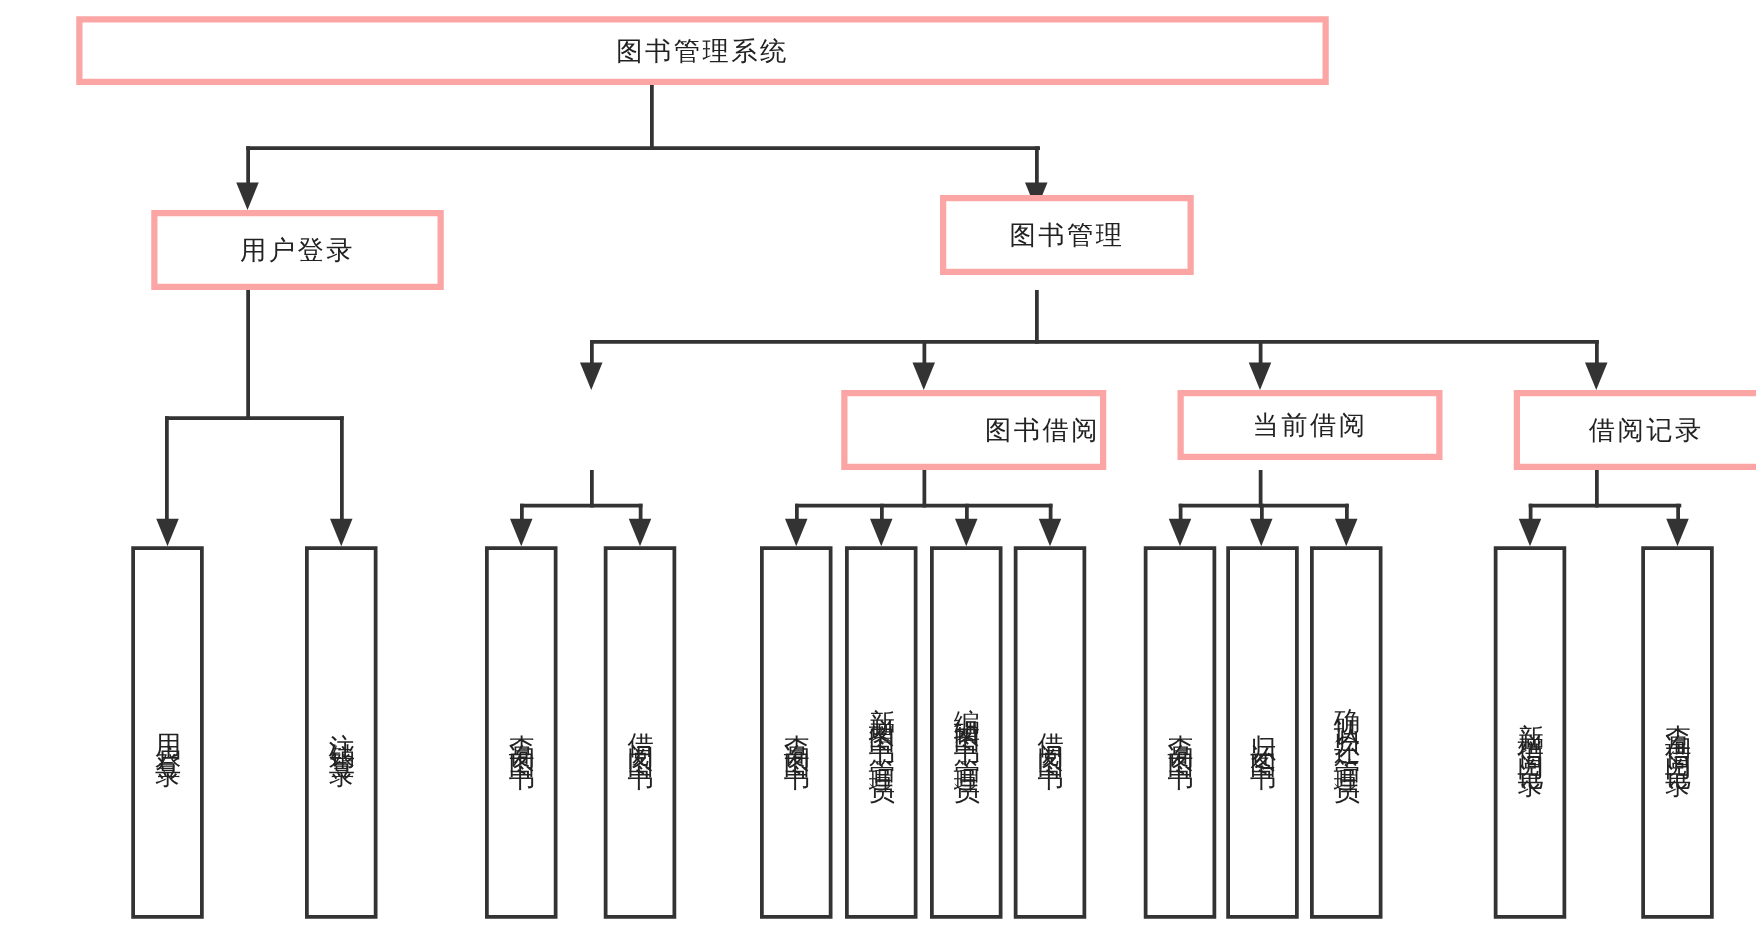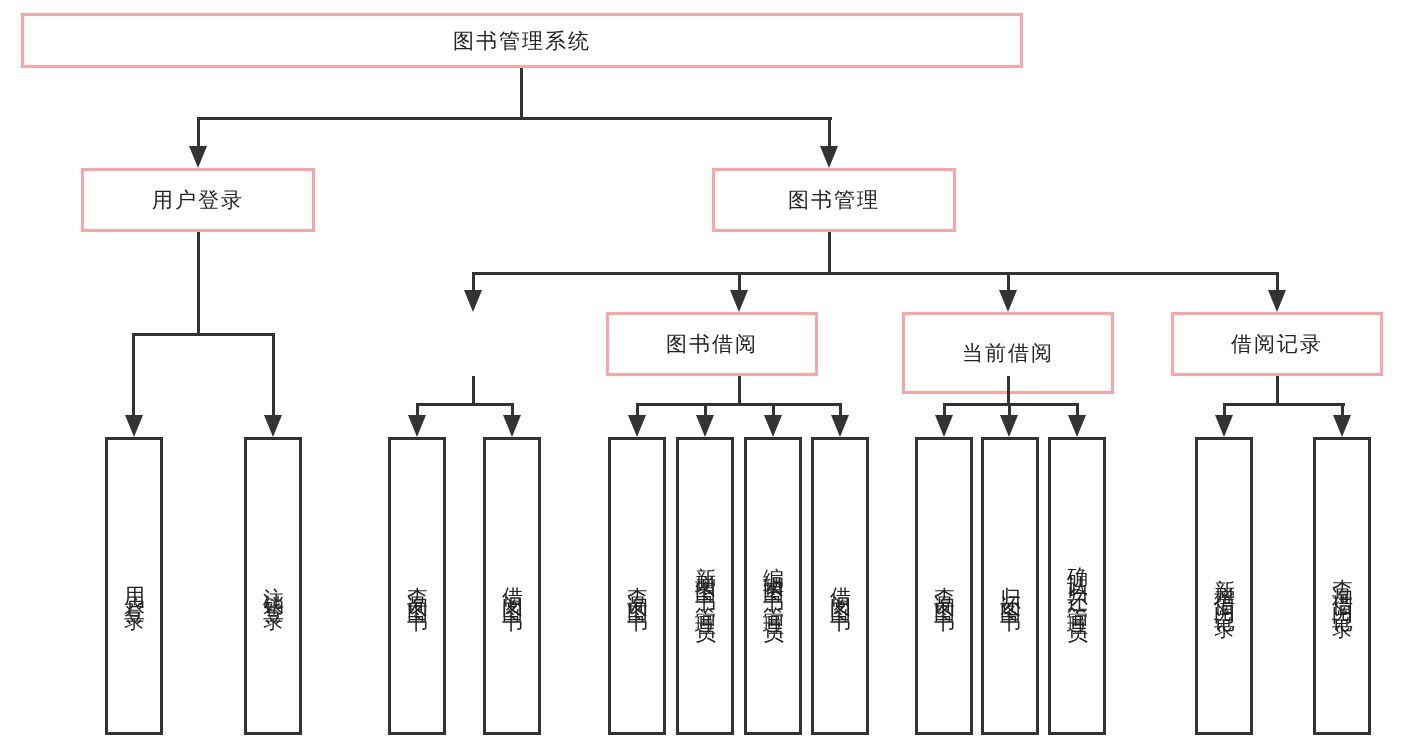--- a/index.html
+++ b/index.html
@@ -7,25 +7,26 @@
     position: relative;
     width: 1405px;
     height: 747px;
     background: #ffffff;
     font-family: "DejaVu Sans", "Liberation Sans", sans-serif;
     overflow: hidden;
   }
   .box {
     position: absolute;
     box-sizing: border-box;
-    border: 3px solid #fca5a5;
+    border: 5px solid #fca5a5;
     background: #ffffff;
     display: flex;
     align-items: center;
     justify-content: center;
+    margin-left: 40px;
   }
   .box .lbl {
     color: #222222;
     font-size: 21px;
     letter-spacing: 2px;
     white-space: nowrap;
   }
   .vbox {
     position: absolute;
     box-sizing: border-box;
@@ -78,21 +79,21 @@
   <div class="vline" style="left:520px; top:68px; height:50px;"></div>
   <div class="hline" style="left:197px; top:117px; width:635px;"></div>
   <div class="vline" style="left:197px; top:117px; height:31px;"></div>
   <div class="arrow" style="left:189px; top:146px;"></div>
   <div class="vline" style="left:828px; top:117px; height:31px;"></div>
   <div class="arrow" style="left:820px; top:146px;"></div>
 
   <div class="box" style="left:81px; top:168px; width:234px; height:64px;">
     <span class="lbl">用户登录</span>
   </div>
-  <div class="box" style="left:712px; top:168px; width:244px; height:64px;">
+  <div class="box" style="left:712px; top:156px; width:203px; height:64px;">
     <span class="lbl">图书管理</span>
   </div>
 
   <div class="vline" style="left:197px; top:232px; height:103px;"></div>
   <div class="hline" style="left:132px; top:333px; width:143px;"></div>
   <div class="vline" style="left:132px; top:333px; height:84px;"></div>
   <div class="arrow" style="left:125px; top:415px;"></div>
   <div class="vline" style="left:272px; top:333px; height:84px;"></div>
   <div class="arrow" style="left:264px; top:415px;"></div>
 
@@ -100,24 +101,24 @@
   <div class="hline" style="left:472px; top:272px; width:807px;"></div>
   <div class="vline" style="left:472px; top:272px; height:20px;"></div>
   <div class="arrow" style="left:464px; top:290px;"></div>
   <div class="vline" style="left:738px; top:272px; height:20px;"></div>
   <div class="arrow" style="left:730px; top:290px;"></div>
   <div class="vline" style="left:1007px; top:272px; height:20px;"></div>
   <div class="arrow" style="left:999px; top:290px;"></div>
   <div class="vline" style="left:1276px; top:272px; height:20px;"></div>
   <div class="arrow" style="left:1268px; top:290px;"></div>
 
-  <div class="box" style="left:606px; top:312px; width:212px; height:64px;">
+  <div class="box" style="left:633px; top:312px; width:212px; height:64px;justify-content:flex-end;">
     <span class="lbl">图书借阅</span>
   </div>
-  <div class="box" style="left:902px; top:312px; width:212px; height:82px;">
+  <div class="box" style="left:902px; top:312px; width:212px; height:56px;">
     <span class="lbl">当前借阅</span>
   </div>
   <div class="box" style="left:1171px; top:312px; width:212px; height:64px;">
     <span class="lbl">借阅记录</span>
   </div>
 
   <div class="vline" style="left:472px; top:376px; height:30px;"></div>
   <div class="hline" style="left:416px; top:403px; width:98px;"></div>
   <div class="vline" style="left:416px; top:403px; height:14px;"></div>
   <div class="arrow" style="left:408px; top:415px;"></div>

